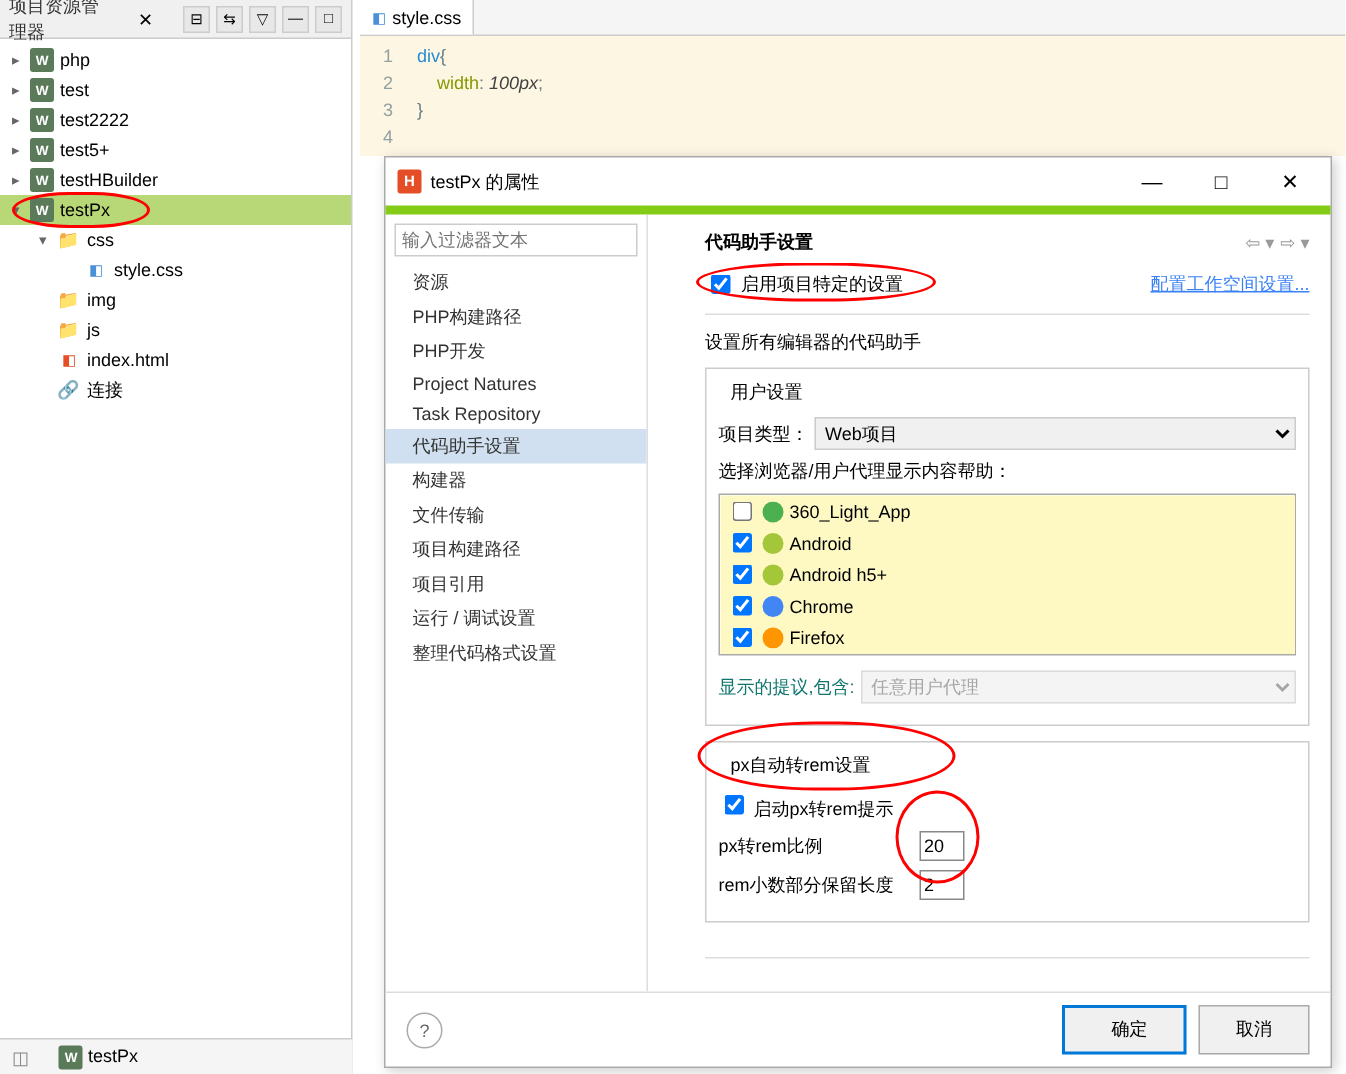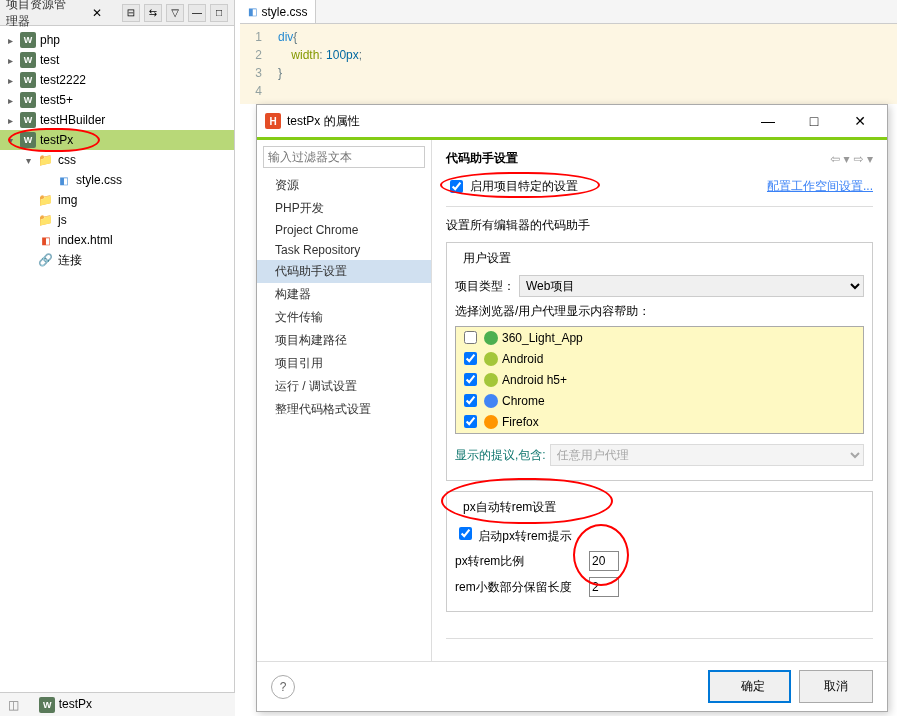--- a/index.html
+++ b/index.html
@@ -28,31 +28,31 @@
 
 .editor-area { position: absolute; left: 240px; top: 0; right: 0; height: 104px; }
 .editor-tabs { height: 24px; background: #f5f5f5; border-bottom: 1px solid #ccc; display: flex; }
 .editor-tab { display: flex; align-items: center; padding: 0 8px; border-right: 1px solid #ccc; background: #fff; gap: 4px; }
 .editor-code { background: #fdf6e3; height: 80px; font-family: Consolas, monospace; font-size: 13px; padding: 4px 0; }
 .code-line { display: flex; height: 18px; align-items: center; }
 .gutter { width: 30px; text-align: right; padding-right: 8px; color: #93a1a1; }
 .code-text { padding-left: 8px; }
 .kw { color: #268bd2; }
 .prop { color: #859900; }
-.val { color: #0369a1; }
+.val { color: #404040; font-style: italic; }
 .punc { color: #657b83; }
 
 
 .dialog { position: absolute; left: 256px; top: 104px; width: 632px; height: 608px; background: #fff; border: 1px solid #aaa; box-shadow: 2px 2px 8px rgba(0,0,0,0.2); display: flex; flex-direction: column; }
 .dialog-titlebar { height: 32px; display: flex; align-items: center; padding: 0 4px 0 8px; }
 .dialog-titlebar .app-icon { width: 16px; height: 16px; background: #e44d26; color: #fff; font-weight: bold; display: flex; align-items: center; justify-content: center; font-size: 10px; border-radius: 2px; margin-right: 6px; }
 .dialog-title { flex: 1; }
 .win-btns { display: flex; }
 .win-btn { width: 46px; height: 30px; display: flex; align-items: center; justify-content: center; cursor: pointer; font-size: 14px; }
-.dialog-body { flex: 1; display: flex; border-top: 3px solid #84cc16; overflow: hidden; }
+.dialog-body { flex: 1; display: flex; border-top: 6px solid #84cc16; overflow: hidden; gap: 24px; }
 .dialog-sidebar { width: 175px; border-right: 1px solid #ddd; display: flex; flex-direction: column; }
 .filter-input { margin: 6px; padding: 3px 4px; border: 1px solid #ccc; width: calc(100% - 12px); }
 .sidebar-list { flex: 1; }
 .sidebar-item { padding: 3px 8px 3px 18px; cursor: pointer; color: #333; }
 .sidebar-item.selected { background: #d0e0f0; position: relative; }
 .dialog-main { flex: 1; padding: 10px 14px; display: flex; flex-direction: column; overflow: hidden; }
 .main-header { display: flex; align-items: center; margin-bottom: 10px; }
 .main-title { flex: 1; font-weight: bold; }
 .nav-arrows { display: flex; gap: 4px; color: #999; }
 .enable-row { display: flex; align-items: center; margin-bottom: 8px; position: relative; }
@@ -196,22 +196,23 @@
       <div class="win-btn">—</div>
       <div class="win-btn">□</div>
       <div class="win-btn">✕</div>
     </div>
   </div>
   <div class="dialog-body">
     <div class="dialog-sidebar">
       <input class="filter-input" placeholder="输入过滤器文本" style="">
       <div class="sidebar-list">
         <div class="sidebar-item">资源</div>
+        <div class="sidebar-item">PHP构建路径</div>
         <div class="sidebar-item">PHP开发</div>
-        <div class="sidebar-item">Project Chrome</div>
+        <div class="sidebar-item">Project Natures</div>
         <div class="sidebar-item">Task Repository</div>
         <div class="sidebar-item selected">代码助手设置</div>
         <div class="sidebar-item">构建器</div>
         <div class="sidebar-item">文件传输</div>
         <div class="sidebar-item">项目构建路径</div>
         <div class="sidebar-item">项目引用</div>
         <div class="sidebar-item">运行 / 调试设置</div>
         <div class="sidebar-item">整理代码格式设置</div>
       </div>
     </div>

